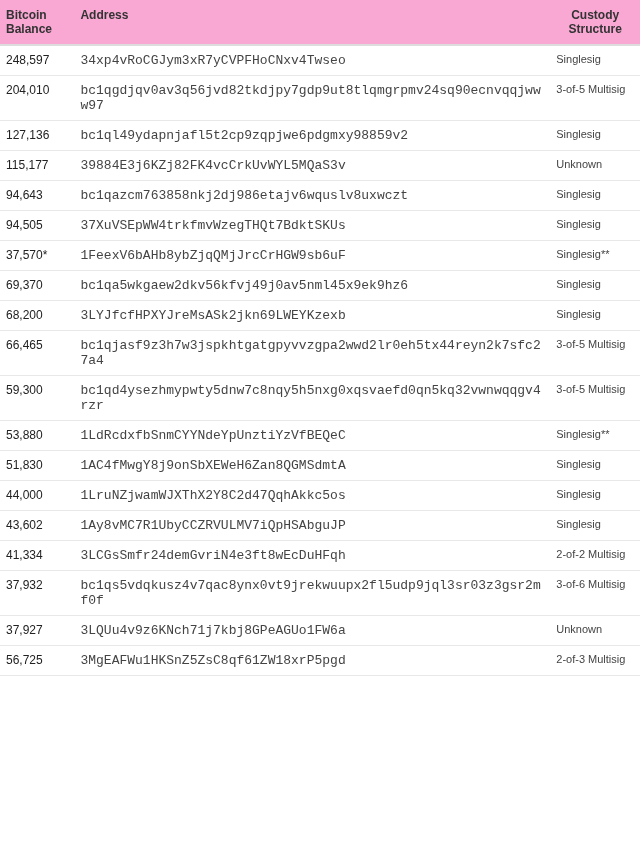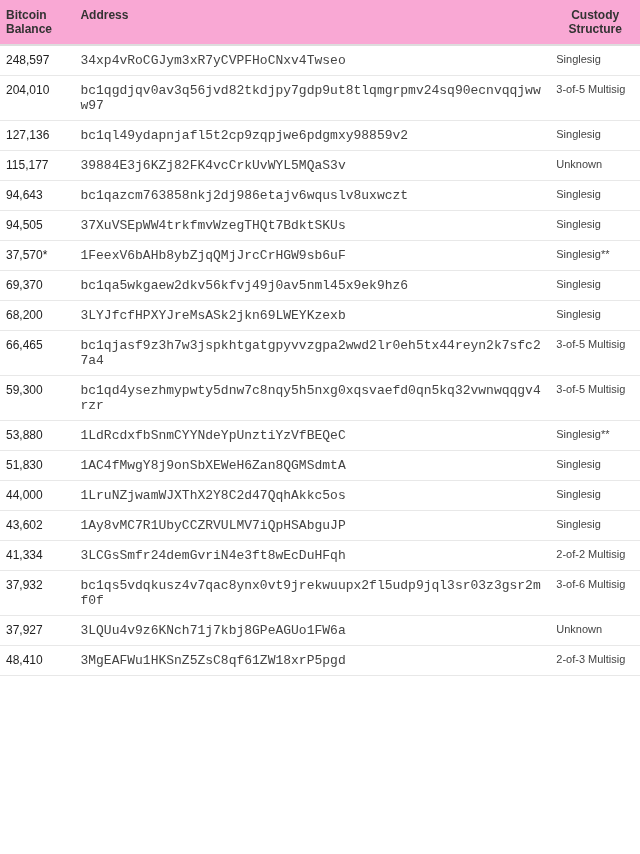--- a/index.html
+++ b/index.html
@@ -137,18 +137,18 @@
     <td class="balance">37,932</td>
     <td class="address">bc1qs5vdqkusz4v7qac8ynx0vt9jrekwuupx2fl5udp9jql3sr03z3gsr2mf0f</td>
     <td class="custody">3-of-6 Multisig</td>
   </tr>
       <tr>
     <td class="balance">37,927</td>
     <td class="address">3LQUu4v9z6KNch71j7kbj8GPeAGUo1FW6a</td>
     <td class="custody">Unknown</td>
   </tr>
       <tr>
-    <td class="balance">48,410</td>
+    <td class="balance">56,725</td>
     <td class="address">3MgEAFWu1HKSnZ5ZsC8qf61ZW18xrP5pgd</td>
     <td class="custody">2-of-3 Multisig</td>
   </tr>
     </tbody>
 </table>
 
 </body></html>

